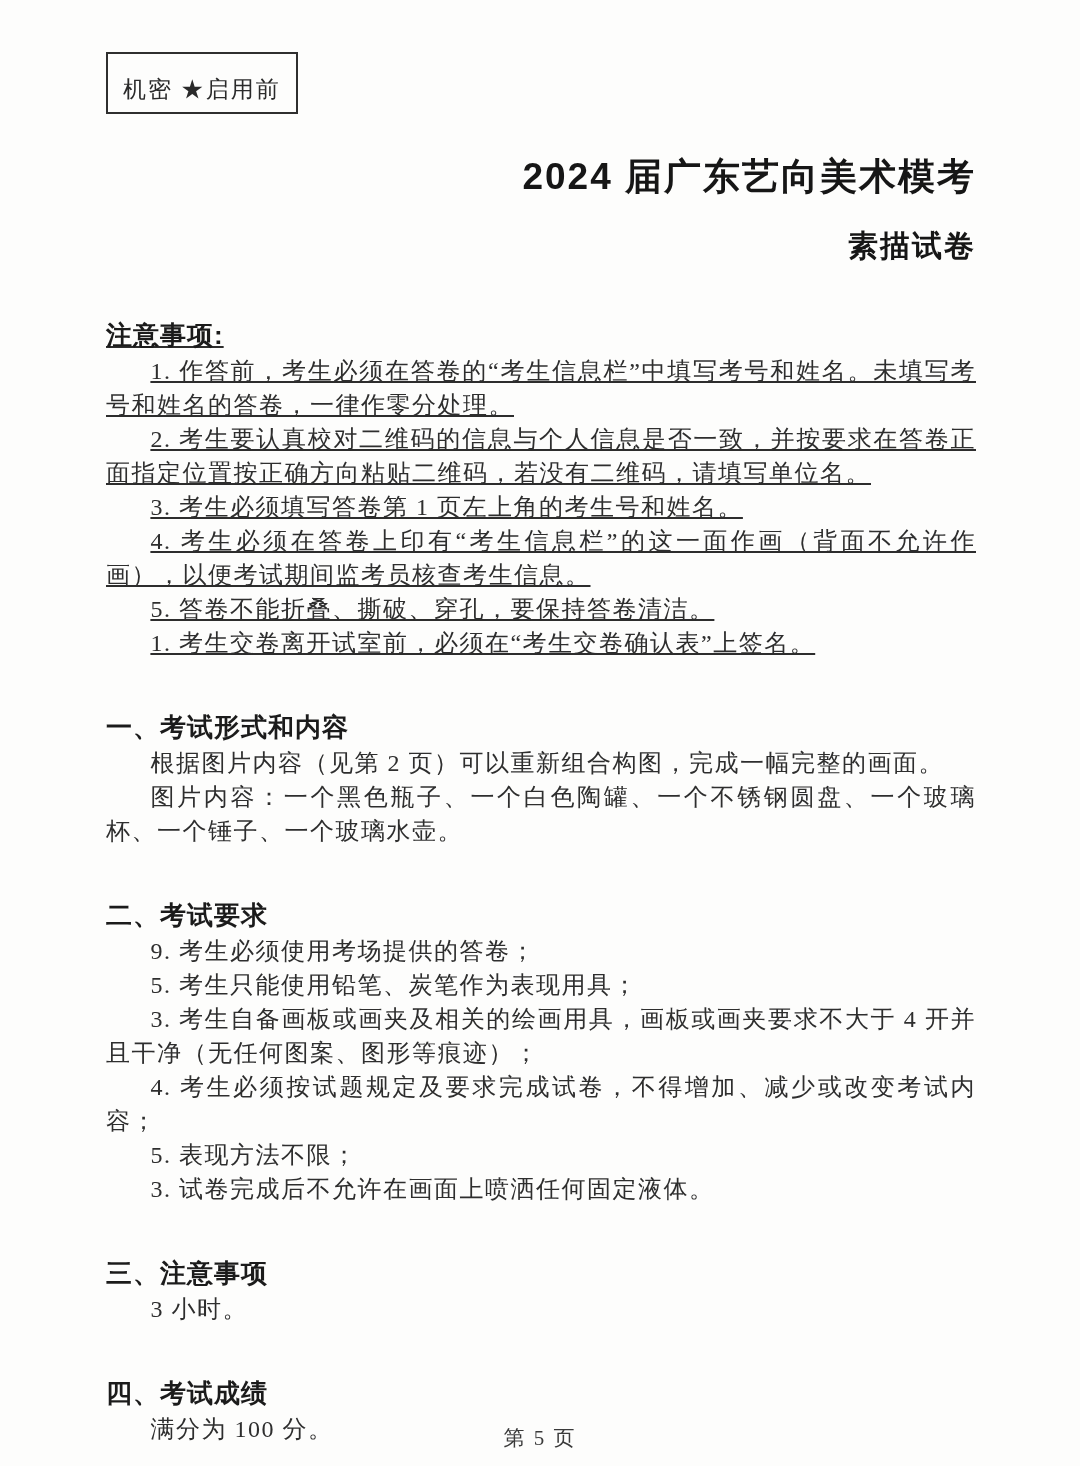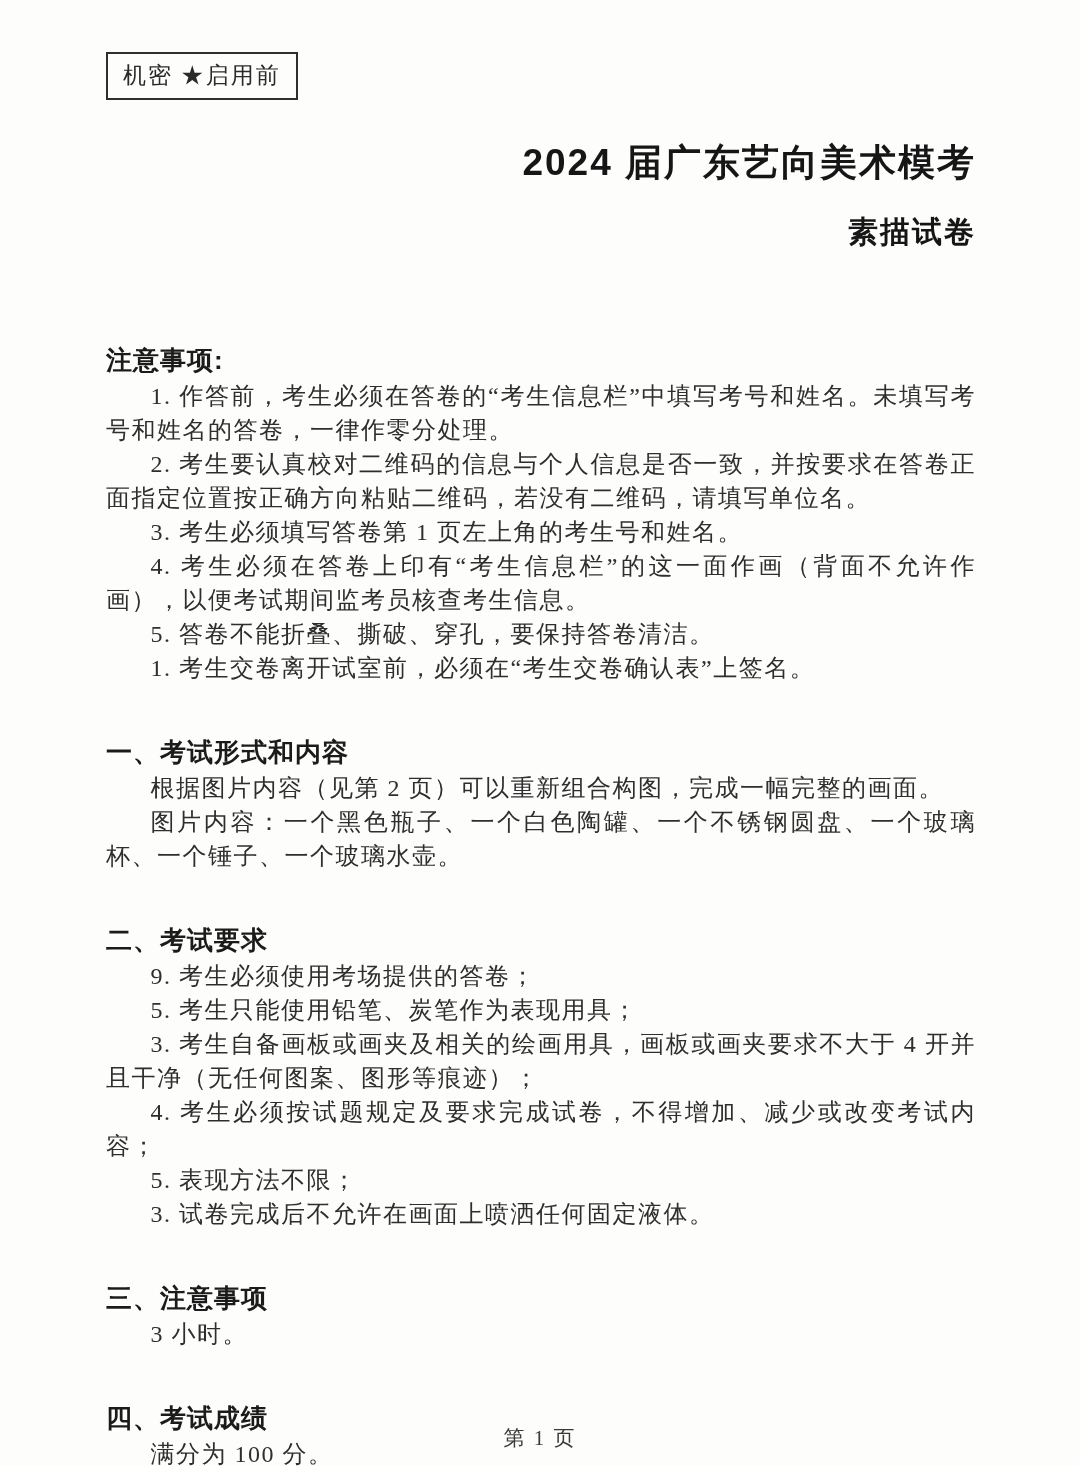--- a/index.html
+++ b/index.html
@@ -14,21 +14,21 @@
     width: 1080px;
     height: 1466px;
     margin: 0 auto;
     background: #fdfdfc;
     padding: 52px 104px 0 106px;
     overflow: hidden;
   }
   .confidential-box {
     display: inline-block;
     border: 2px solid #2f2f2f;
-    padding: 6px 15px 7px 15px;
+    padding: 20px 15px 7px 15px;
     font-size: 23px;
     letter-spacing: 2px;
     color: #2a2a2a;
   }
   .title {
     margin-top: 38px;
     text-align: right;
     font-family: "Liberation Sans", "DejaVu Sans", sans-serif;
     font-weight: 700;
     font-size: 37px;
@@ -46,21 +46,21 @@
   }
   .h-heading {
     font-family: "Liberation Sans", "DejaVu Sans", sans-serif;
     font-weight: 700;
     font-size: 26px;
     line-height: 34px;
     letter-spacing: 1px;
     color: #1b1b1b;
     margin-bottom: 2px;
   }
-  .notice { margin-top: 90px; }
+  .notice { margin-top: 51px; text-decoration: underline; }
   .section { margin-top: 50px; }
   .para {
     font-size: 24px;
     line-height: 34px;
     letter-spacing: 1.5px;
     text-indent: 1.85em;
     text-align: justify;
     color: #2e2e2e;
   }
   .footer {
@@ -116,15 +116,15 @@
   <div class="section">
     <div class="h-heading">三、注意事项</div>
     <p class="para">3 小时。</p>
   </div>
 
   <div class="section">
     <div class="h-heading">四、考试成绩</div>
     <p class="para">满分为 100 分。</p>
   </div>
 
-  <div class="footer">第 1 页</div>
+  <div class="footer">第 5 页</div>
 
 </div>
 
 </body></html>

